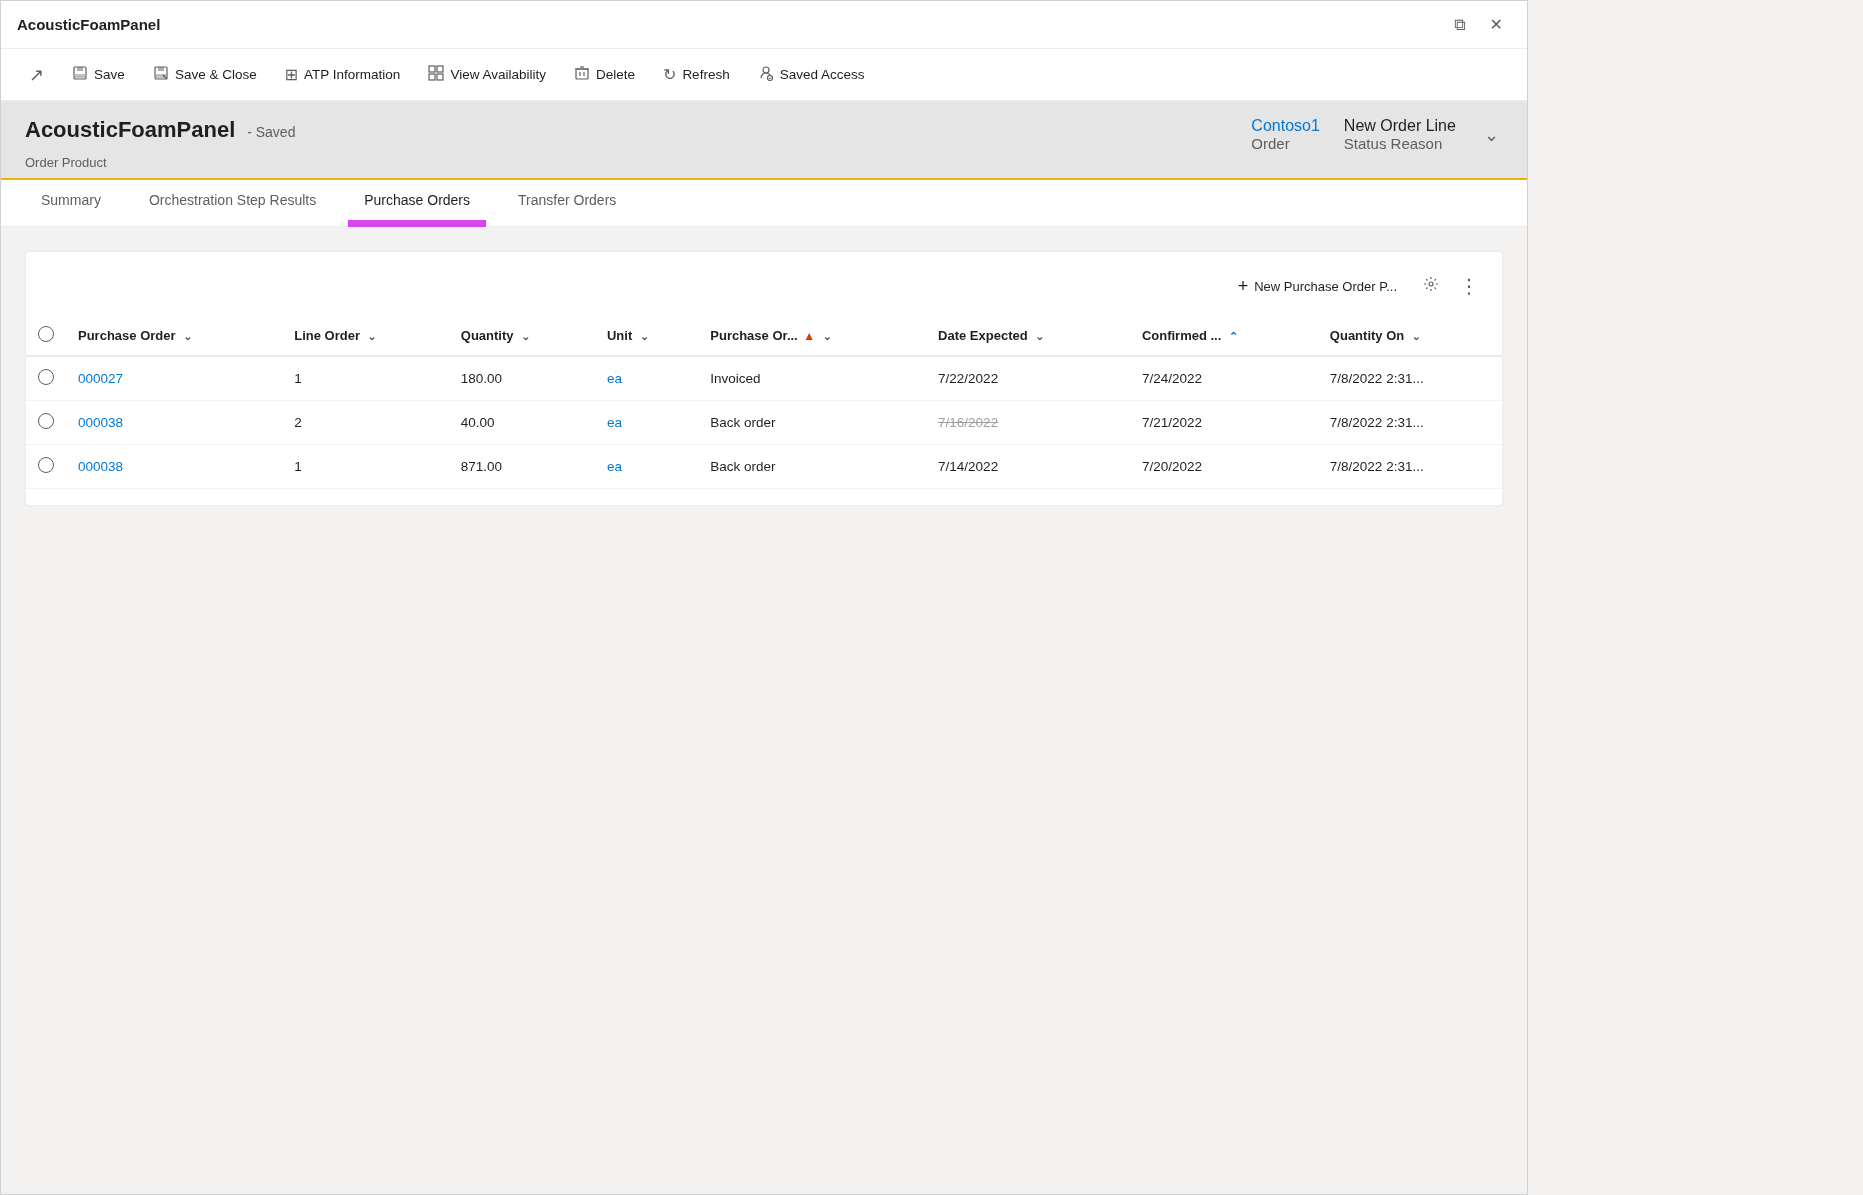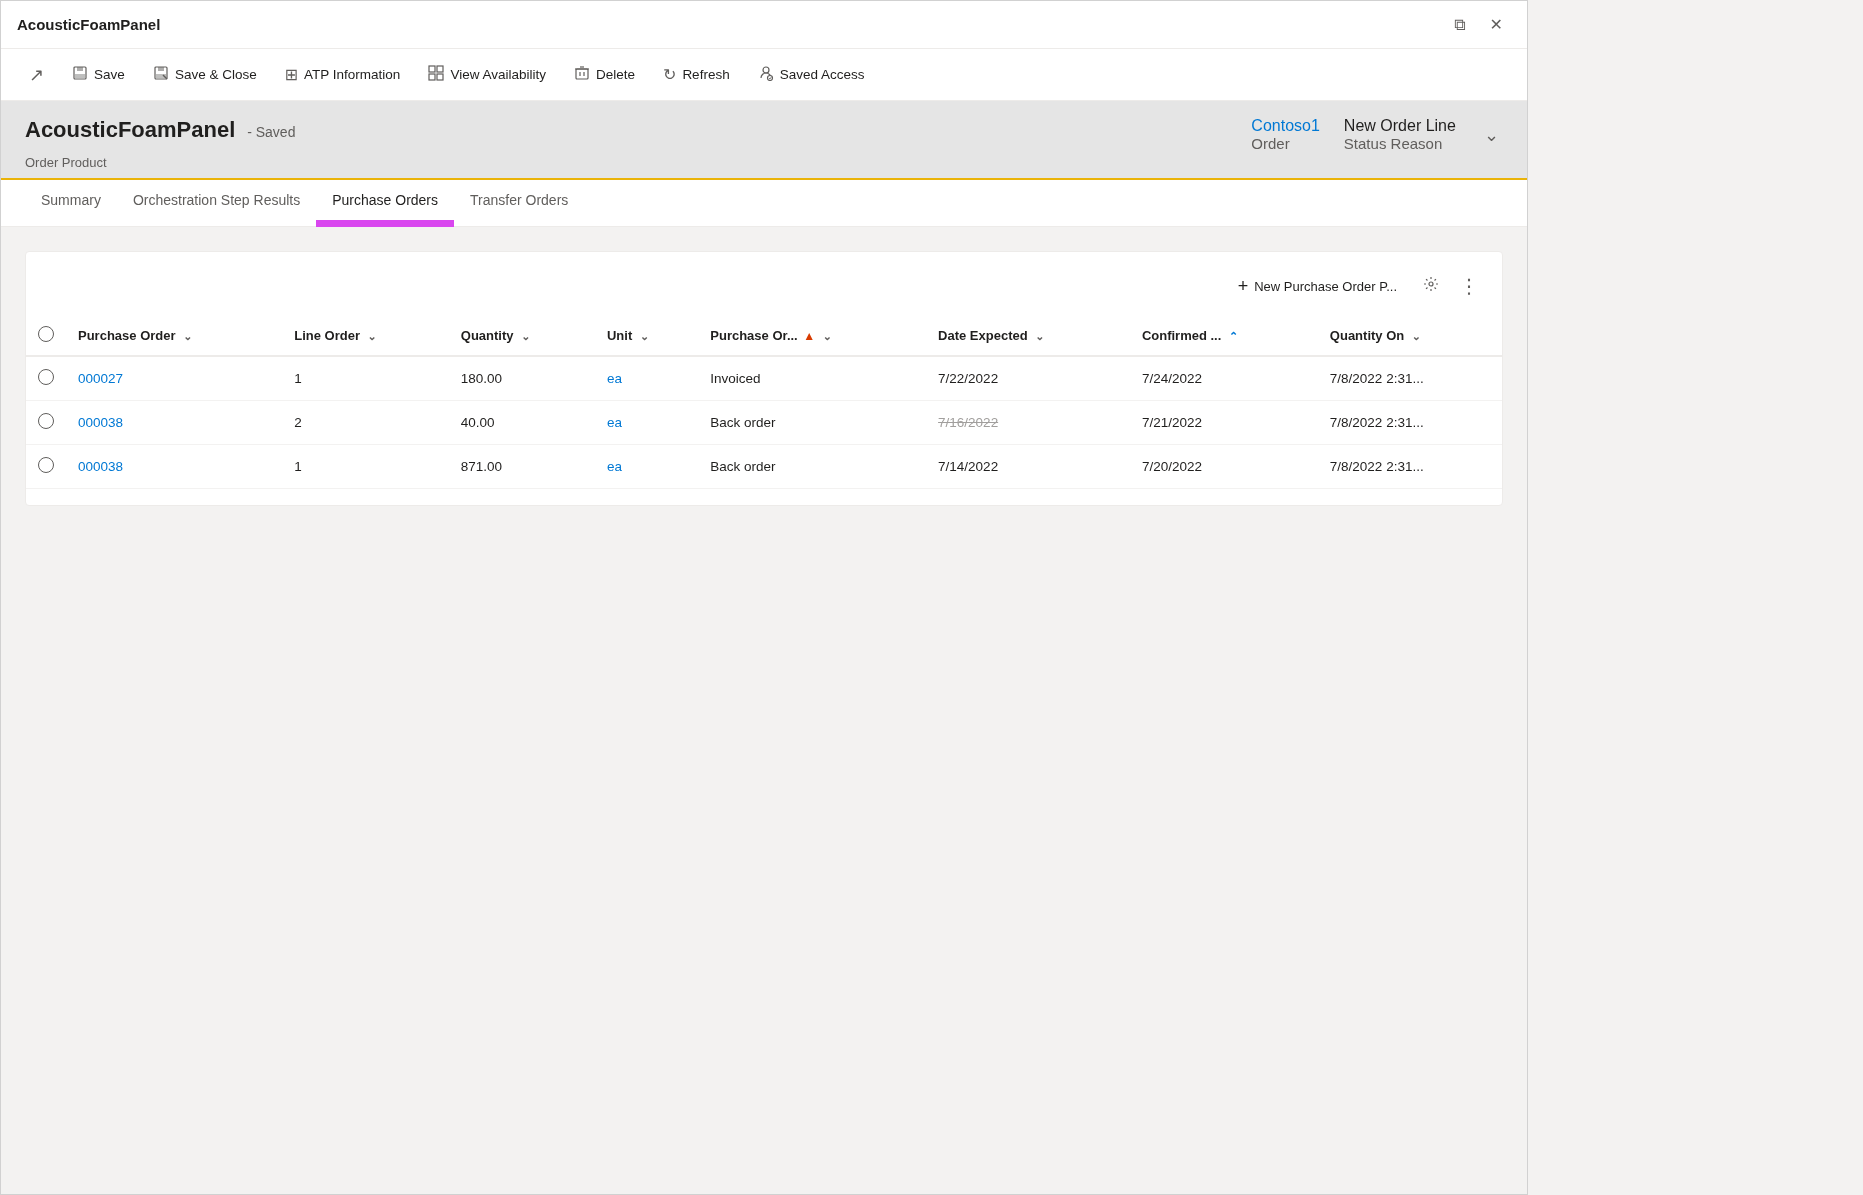--- a/index.html
+++ b/index.html
@@ -128,21 +128,21 @@
       font-size: 18px;
       color: #605e5c;
       padding: 4px;
     }
     
     .tabs {
       display: flex;
       padding: 0 24px;
       background: #fff;
       border-bottom: 1px solid #edebe9;
-      gap: 0;
+      gap: 16px;
     }
     .tab {
       padding: 12px 16px;
       cursor: pointer;
       font-size: 14px;
       color: #605e5c;
       border-bottom: 3px solid transparent;
       margin-bottom: -1px;
       white-space: nowrap;
     }

